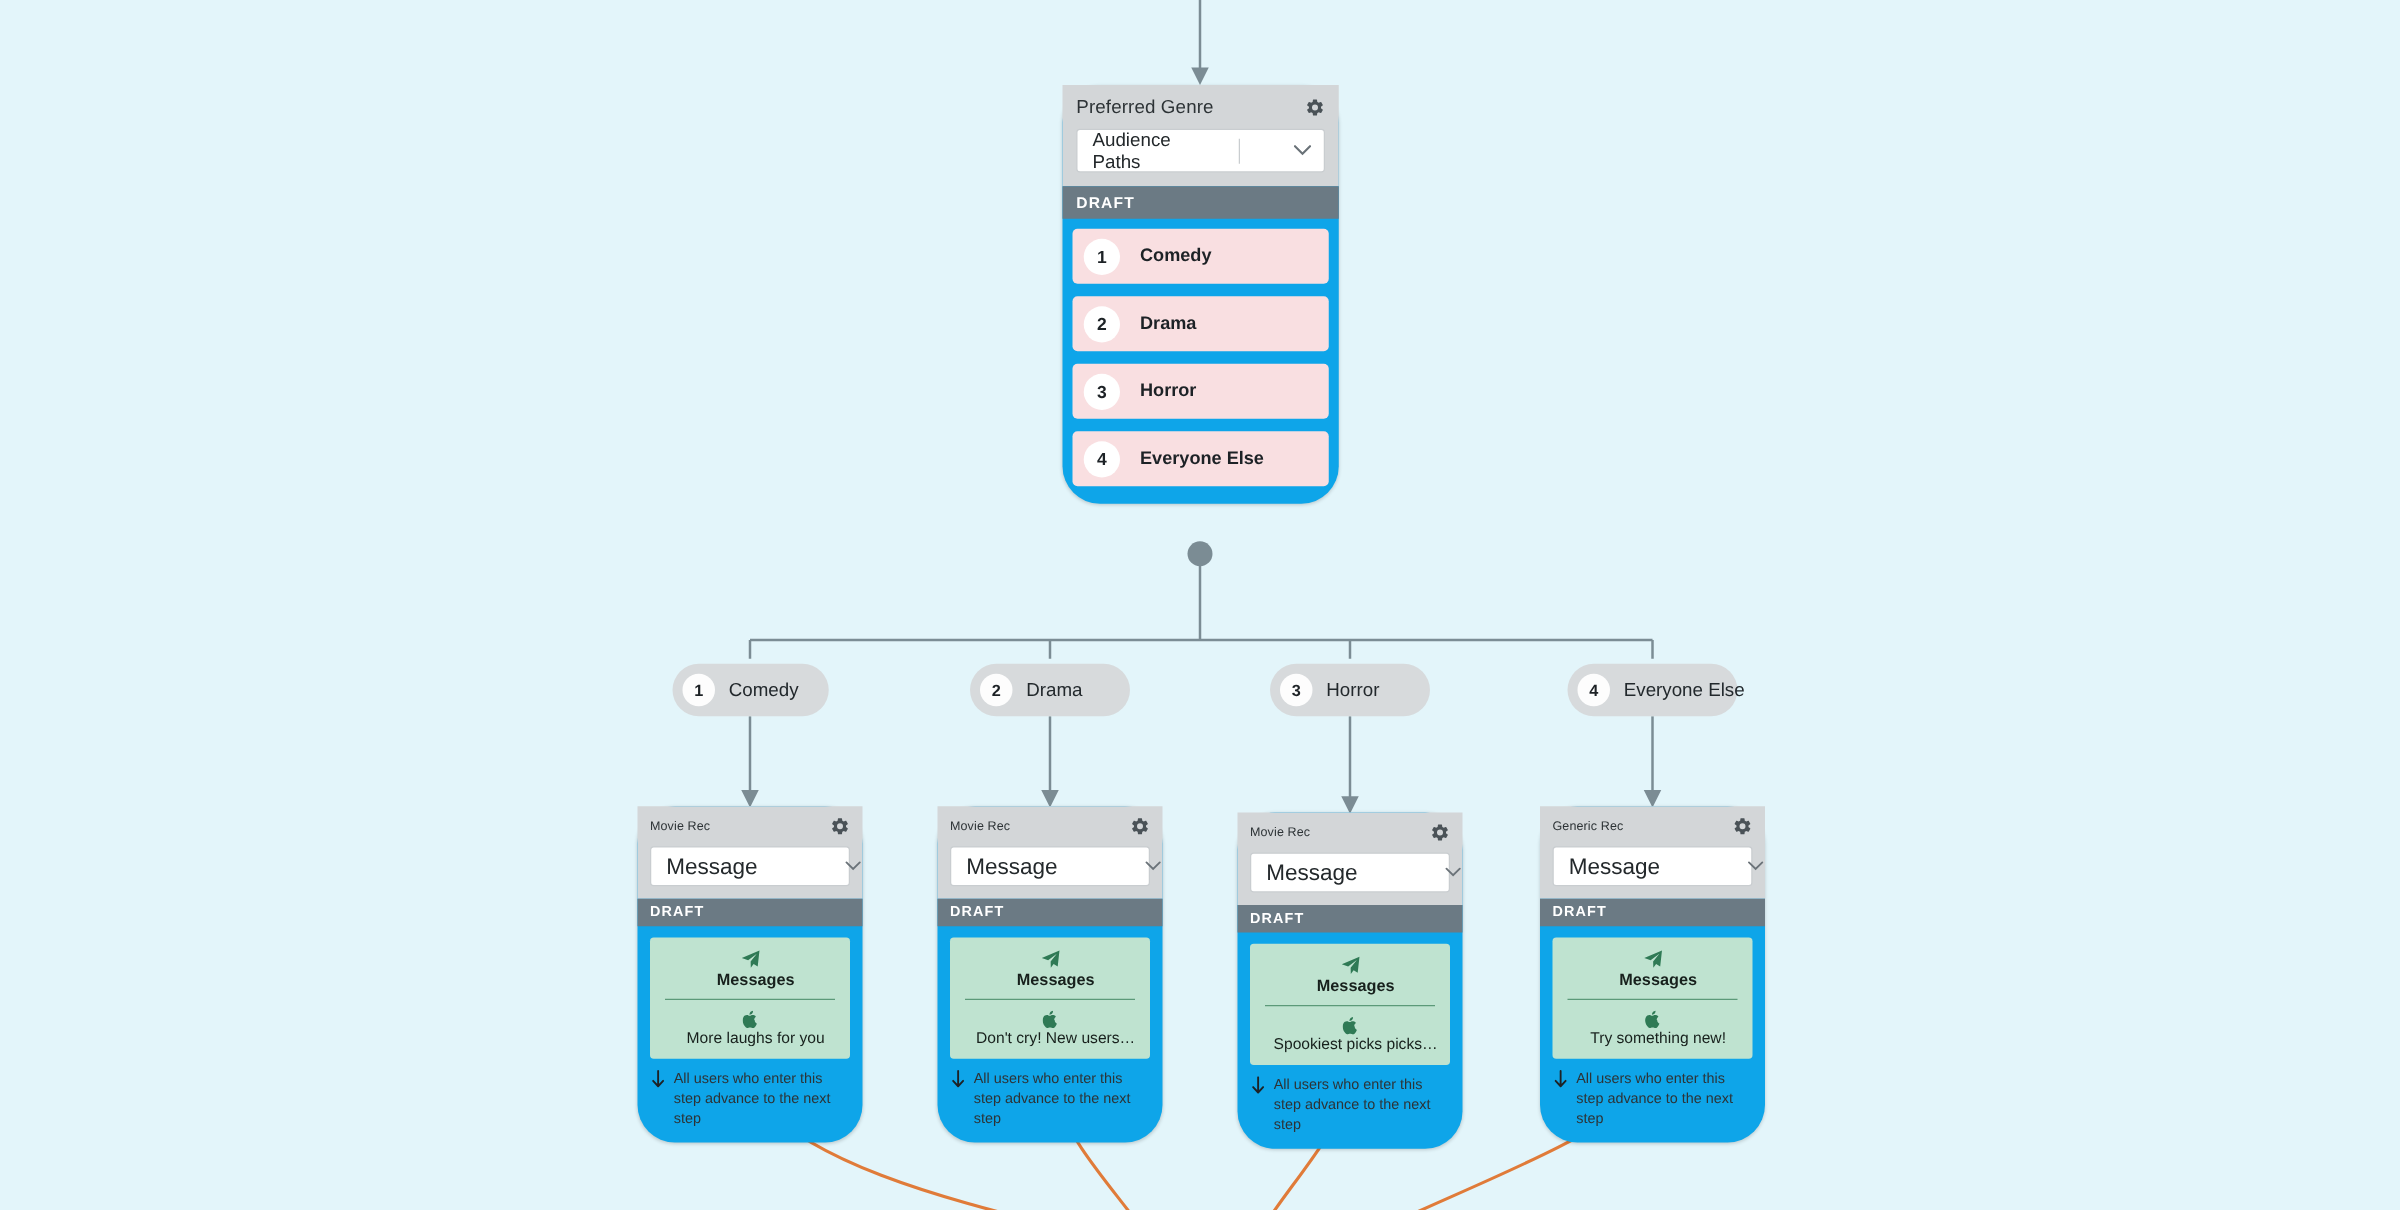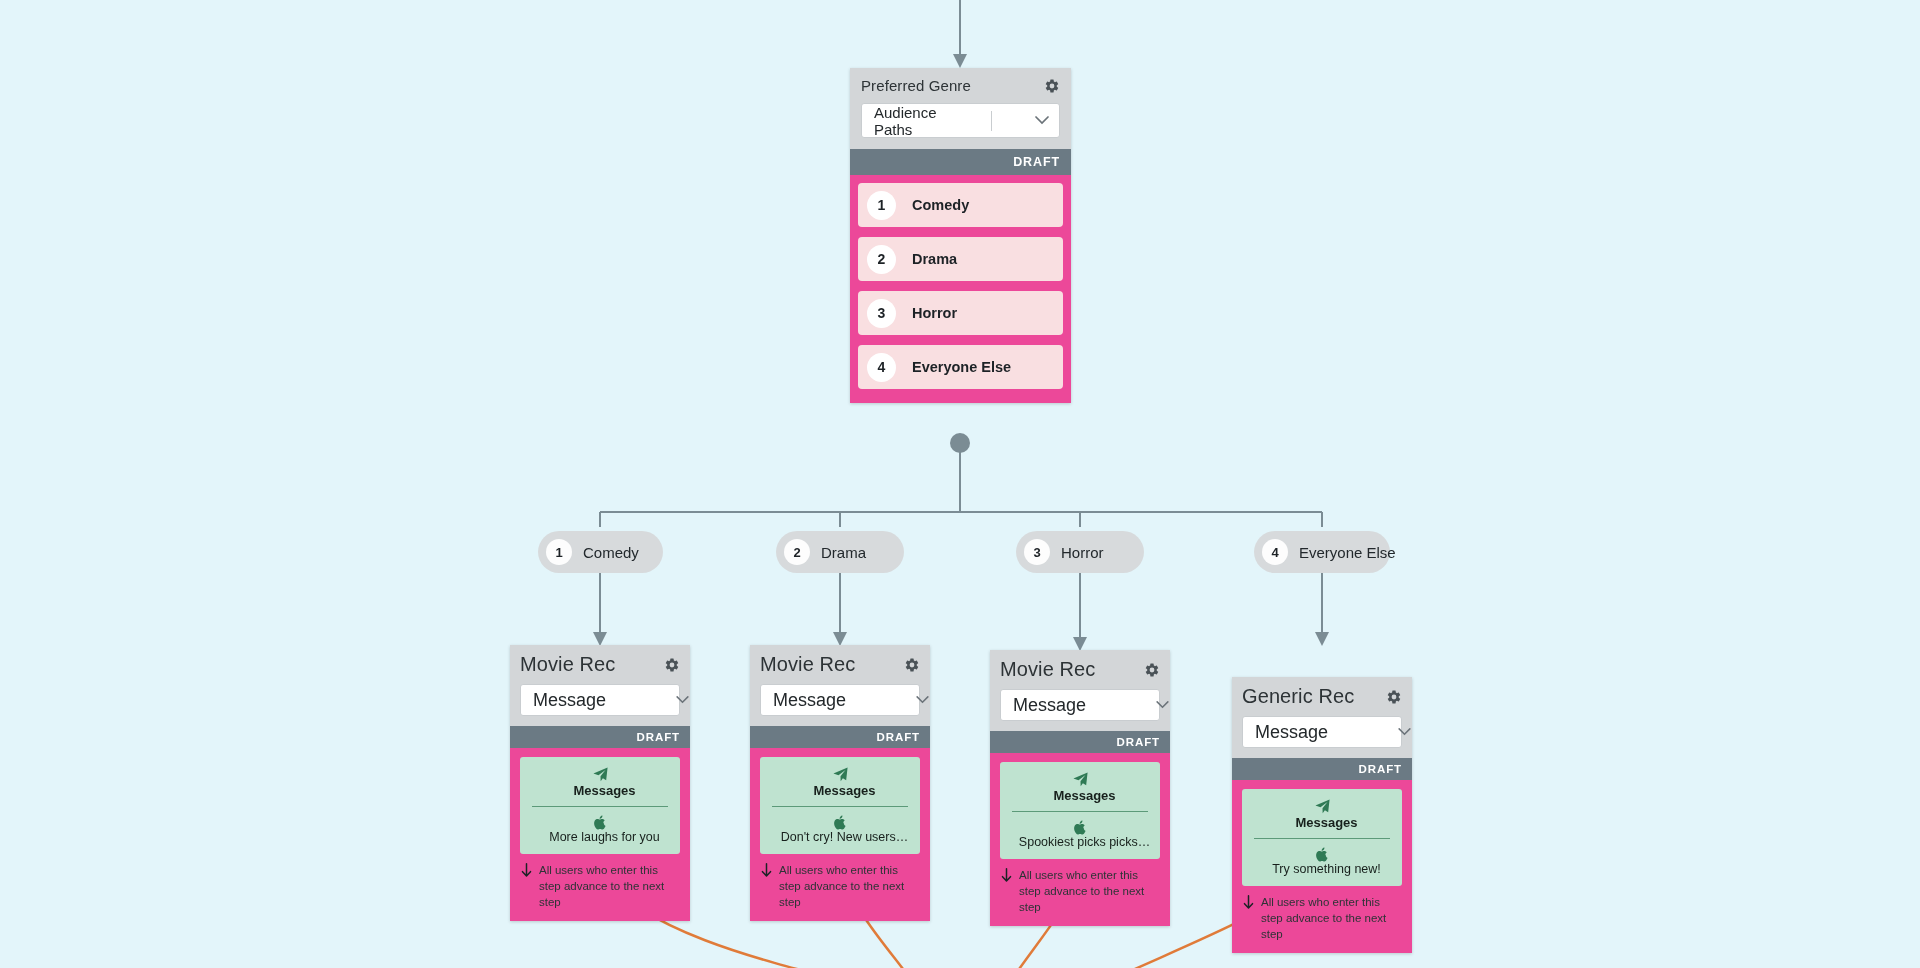--- a/index.html
+++ b/index.html
@@ -16,22 +16,23 @@
   }
   #wires {
     position: absolute; left: 0; top: 0;
     width: 1920px; height: 968px;
     pointer-events: none;
   }
 
   
   .card {
     position: absolute;
-    background: #ec4899;
+    background: #0ea5e9;
     box-shadow: 0 1px 3px rgba(0,0,0,.18);
+    border-radius: 30px;
   }
   .card-head {
     background: #d3d6d8;
     padding: 9px 11px 11px 11px;
   }
   .card-titlerow {
     display: flex; align-items: center; justify-content: space-between;
   }
   .card-title {
     font-size: 15px; color: #2d3336; letter-spacing: .1px;
@@ -52,21 +53,20 @@
   .select-div { width: 1px; height: 20px; background: #c9cdd0; }
   .chev { width: 30px; display: flex; align-items: center; justify-content: center; }
   .chev svg { display: block; }
   .draft {
     background: #6b7a84;
     color: #ffffff;
     font-size: 12.5px;
     font-weight: bold;
     letter-spacing: .9px;
     padding: 6px 11px;
-    text-align: right;
   }
   .card-body { padding: 9px 10px 10px 10px; }
 
   
   #card-genre { left: 850px; top: 68px; width: 221px; }
   .paths { padding: 8px 8px 14px 8px; }
   .path-item {
     background: #f9dfe1;
     border-radius: 4px;
     height: 44px;
@@ -106,21 +106,21 @@
     flex: 0 0 auto;
   }
   .pill-label {
     margin-left: 11px;
     font-size: 15px; color: #22282c; white-space: nowrap;
   }
 
   
   .msgcard { width: 180px; }
   .msgcard .card-head { padding: 8px 10px 10px 10px; }
-  .msgcard .card-title { font-size: 20px; }
+  .msgcard .card-title { font-size: 10px; }
   .msgcard .select { height: 32px; margin-top: 8px; }
   .msgcard .select-val { font-size: 18px; }
   .msgcard .draft { font-size: 11.5px; padding: 5px 10px; }
   .green-box {
     background: #bfe3d0;
     border-radius: 3px;
     padding: 9px 10px 10px 10px;
   }
   .green-row { display: flex; align-items: center; flex-direction: column; }
   .green-title {
@@ -395,21 +395,21 @@
           <div class="foot">
             <span>
               <svg class="ic" width="13" height="15" viewBox="0 0 14 18" fill="none" stroke="#1d2226" stroke-width="1.8">
                 <path d="M7 1v14M2.2 10.4L7 15.6l4.8-5.2" stroke-linecap="round" stroke-linejoin="round"></path>
               </svg>
             </span>
             <span class="foot-txt">All users who enter this step advance to the next step</span>
           </div>
         </div>
       </div>
-      <div class="card msgcard" style="left: 1232px; top: 677px;">
+      <div class="card msgcard" style="left: 1232px; top: 645px;">
         <div class="card-head">
           <div class="card-titlerow">
             <span class="card-title">Generic Rec</span>
             <span>
               <svg class="gear" viewBox="0 0 24 24" fill="#4a5257">
                 <path d="M19.14 12.94a7.4 7.4 0 000-1.88l2.03-1.58a.5.5 0 00.12-.64l-1.92-3.32a.5.5 0 00-.6-.22l-2.39.96a7.3 7.3 0 00-1.63-.94l-.36-2.54a.5.5 0 00-.5-.42h-3.84a.5.5 0 00-.5.42l-.36 2.54c-.59.24-1.13.56-1.63.94l-2.39-.96a.5.5 0 00-.6.22L2.65 8.84a.5.5 0 00.12.64l2.03 1.58a7.4 7.4 0 000 1.88l-2.03 1.58a.5.5 0 00-.12.64l1.92 3.32c.13.22.39.3.6.22l2.39-.96c.5.38 1.04.7 1.63.94l.36 2.54c.04.24.25.42.5.42h3.84c.25 0 .46-.18.5-.42l.36-2.54c.59-.24 1.13-.56 1.63-.94l2.39.96c.22.08.47 0 .6-.22l1.92-3.32a.5.5 0 00-.12-.64l-2.03-1.58zM12 15.6A3.6 3.6 0 1115.6 12 3.6 3.6 0 0112 15.6z"></path>
               </svg>
             </span>
           </div>
           <div class="select">

